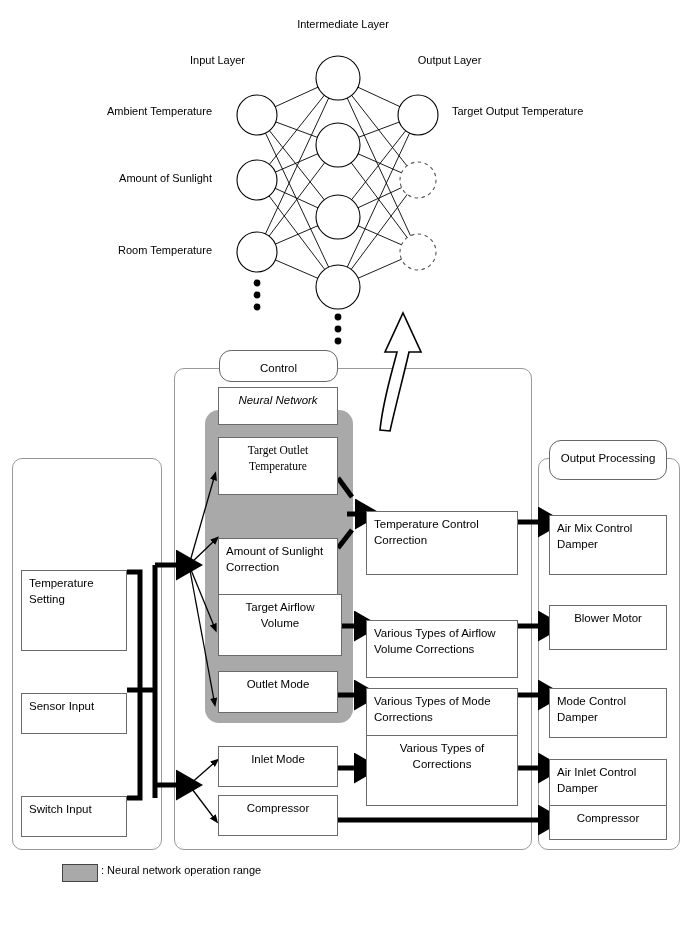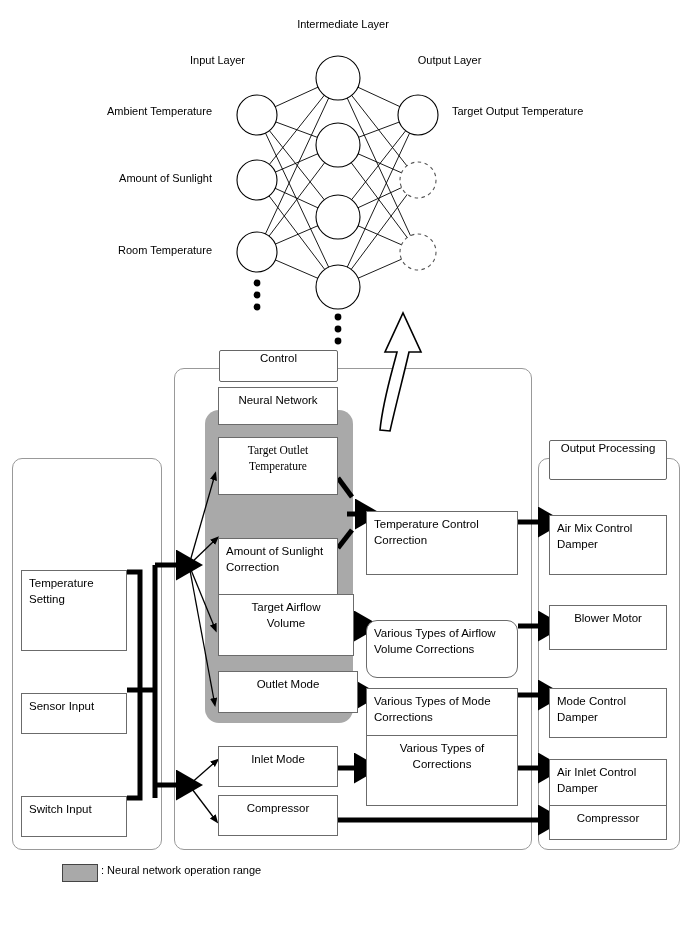--- a/index.html
+++ b/index.html
@@ -6,23 +6,23 @@
   html,body{margin:0;padding:0;background:#ffffff;}
   body{font-family:"Liberation Sans","DejaVu Sans",sans-serif;color:#000;}
   #root{position:relative;width:688px;height:949px;background:#fff;overflow:hidden;}
 
   .lbl{position:absolute;font-size:11px;line-height:1.25;color:#000;white-space:nowrap;}
   .lbl.r{text-align:right;}
   .lbl.c{text-align:center;}
 
   
   .panel{position:absolute;border:1px solid #999;border-radius:10px;background:transparent;}
-  .panel-title{position:absolute;border:1px solid #666;border-radius:2px;background:#fff;
+  .panel-title{position:absolute;border:1px solid #666;border-radius:12px;background:#fff;
                display:flex;align-items:flex-start;justify-content:center;
-               font-size:11.5px;padding-top:1px;box-sizing:border-box;z-index:5;}
+               font-size:11.5px;padding-top:11px;box-sizing:border-box;z-index:5;}
 
   
   .box{position:absolute;border:1px solid #6b6b6b;background:#fff;box-sizing:border-box;
        font-size:11.5px;line-height:1.35;padding:5px 7px 0 7px;z-index:4;}
   .box.c{text-align:center;}
   .box.l{text-align:left;margin-top:23px;}
 
   
   .gray-range{position:absolute;background:#a9a9a9;border-radius:14px;z-index:1;}
 
@@ -119,48 +119,48 @@
   </div>
   <div class="box l" style="left:21px;top:773px;width:106px;height:41px;">
     <span>Switch Input</span>
   </div>
 
   <div class="panel" style="left:174px;top:368px;width:356px;height:480px;"></div>
   <div class="panel-title" style="left:219px;top:350px;width:119px;height:32px;">Control</div>
 
   <div class="gray-range" style="left:205px;top:410px;width:148px;height:313px;"></div>
 
-  <div class="box c" style="left:218px;top:387px;width:120px;height:38px;">
+  <div class="box c" style="left:218px;top:387px;width:120px;height:38px;font-style:italic;">
     <span>Neural Network</span>
   </div>
 
   <div class="box c" style="left:218px;top:437px;width:120px;height:58px;font-family:Liberation Serif, serif;">
     <span>Target Outlet<br>Temperature</span>
   </div>
   <div class="box l" style="left:218px;top:515px;width:120px;height:62px;">
     <span>Amount of Sunlight<br>Correction</span>
   </div>
-  <div class="box c" style="left:218px;top:594px;width:136px;height:62px;">
+  <div class="box c" style="left:218px;top:594px;width:124px;height:62px;">
     <span>Target Airflow<br>Volume</span>
   </div>
-  <div class="box c" style="left:218px;top:671px;width:140px;height:42px;">
+  <div class="box c" style="left:218px;top:671px;width:120px;height:42px;">
     <span>Outlet Mode</span>
   </div>
 
   <div class="box c" style="left:218px;top:746px;width:120px;height:41px;">
     <span>Inlet Mode</span>
   </div>
   <div class="box c" style="left:218px;top:795px;width:120px;height:41px;">
     <span>Compressor</span>
   </div>
 
   <div class="box l" style="left:366px;top:488px;width:152px;height:64px;">
     <span>Temperature Control<br>Correction</span>
   </div>
-  <div class="box l" style="left:366px;top:597px;width:152px;height:58px;border-radius:11px;">
+  <div class="box l" style="left:366px;top:597px;width:152px;height:58px;">
     <span>Various Types of Airflow<br>Volume Corrections</span>
   </div>
   <div class="box l" style="left:366px;top:665px;width:152px;height:58px;">
     <span>Various Types of Mode<br>Corrections</span>
   </div>
   <div class="box c" style="left:366px;top:735px;width:152px;height:71px;">
     <span>Various Types of<br>Corrections</span>
   </div>
 
   <div class="panel" style="left:538px;top:458px;width:140px;height:390px;"></div>

